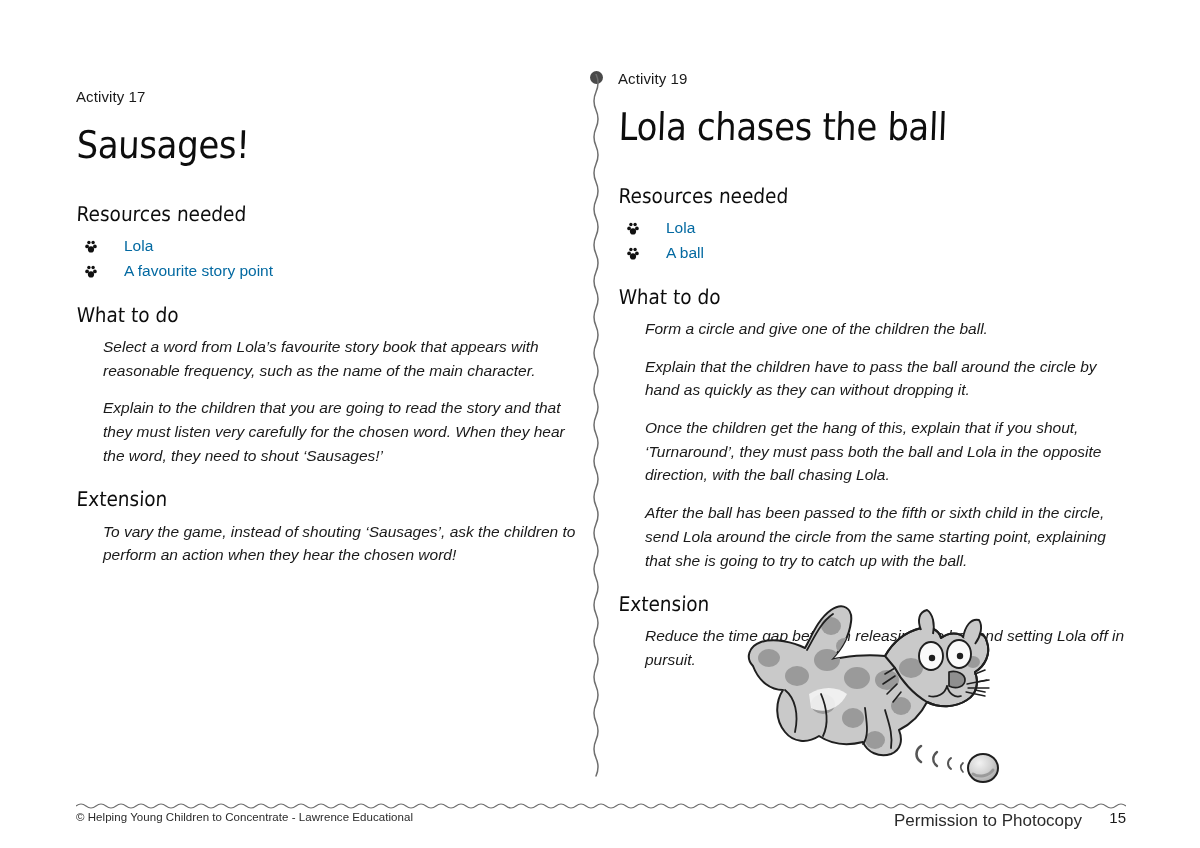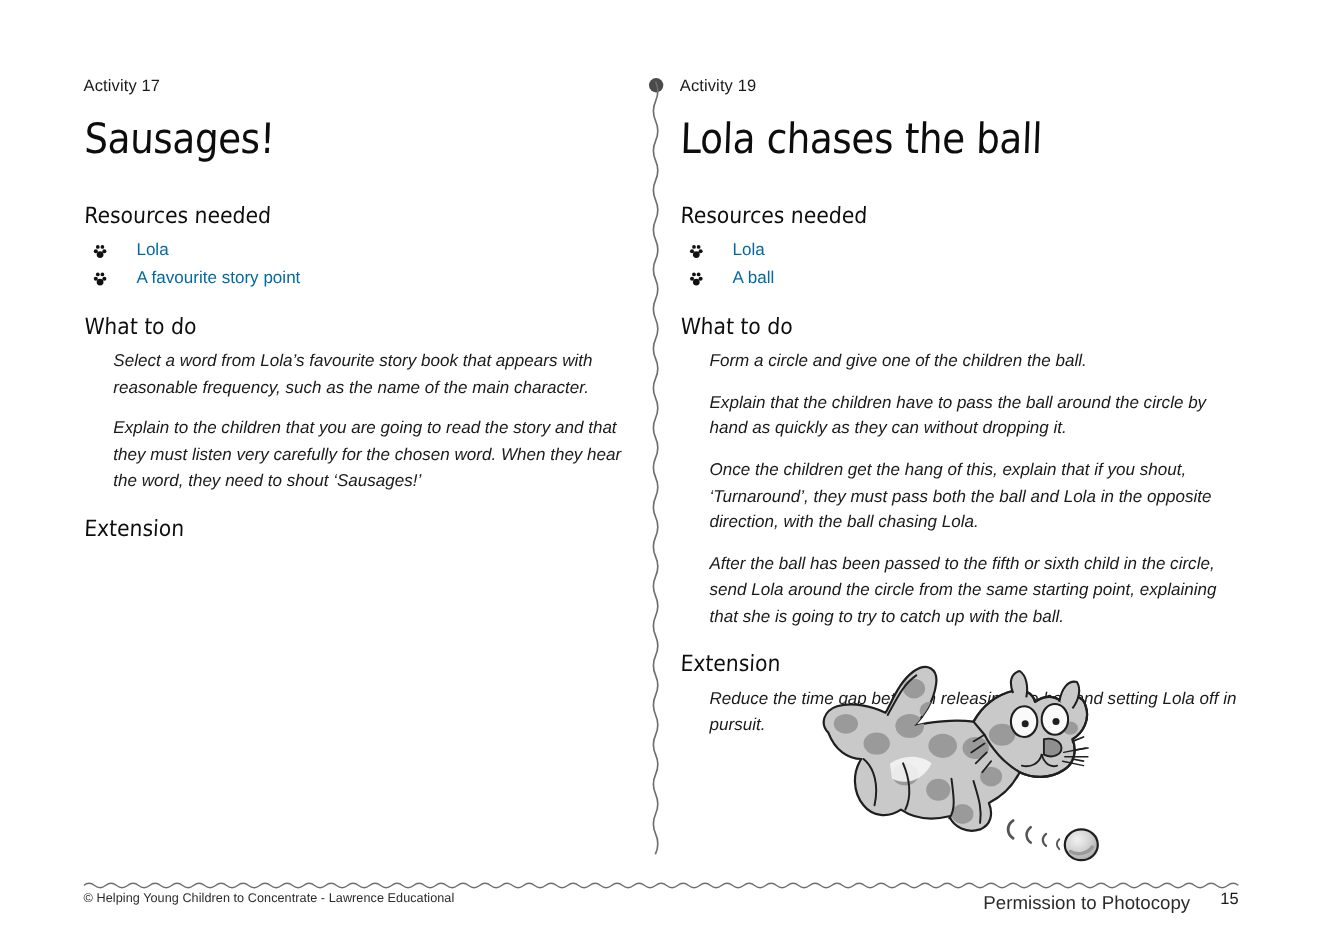--- a/index.html
+++ b/index.html
@@ -22,21 +22,21 @@
     position: absolute;
     inset: 0;
   }
 
   
   .column {
     position: absolute;
     top: 70px;
     width: 510px;
   }
-  .column-left  { left: 76px; }
+  .column-left  { left: 76px; margin-top: 18px; }
   .column-right { left: 618px; }
 
   
   .activity-label {
     font-family: "Liberation Sans", sans-serif;
     font-size: 15px;
     letter-spacing: 0.1px;
     color: #1a1a1a;
     margin: 0 0 24px 0;
     line-height: 1.2;
@@ -220,20 +220,23 @@
 
     <h2 class="section-heading spaced-top">What to do</h2>
 
     <div class="whattodo-block">
       <p class="body-paragraph">Select a word from Lola’s favourite story book that appears with reasonable frequency, such as the name of the main character.</p>
       <p class="body-paragraph">Explain to the children that you are going to read the story and that they must listen very carefully for the chosen word. When they hear the word, they need to shout ‘Sausages!’</p>
     </div>
 
     <h2 class="section-heading spaced-top">Extension</h2>
 
+    <div>
+      <p class="body-paragraph">To vary the game, instead of shouting ‘Sausages’, ask the children to perform an action when they hear the chosen word!</p>
+    </div>
 
   </div>
 
   <div class="divider-dot"></div>
   <div class="divider-vertical">
     <svg width="14" height="712" viewBox="0 0 14 712" preserveAspectRatio="none">
       <path d="M7 0
                q4 9 0 18 q-4 9 0 18 q4 9 0 18 q-4 9 0 18 q4 9 0 18 q-4 9 0 18
                q4 9 0 18 q-4 9 0 18 q4 9 0 18 q-4 9 0 18 q4 9 0 18 q-4 9 0 18
                q4 9 0 18 q-4 9 0 18 q4 9 0 18 q-4 9 0 18 q4 9 0 18 q-4 9 0 18

